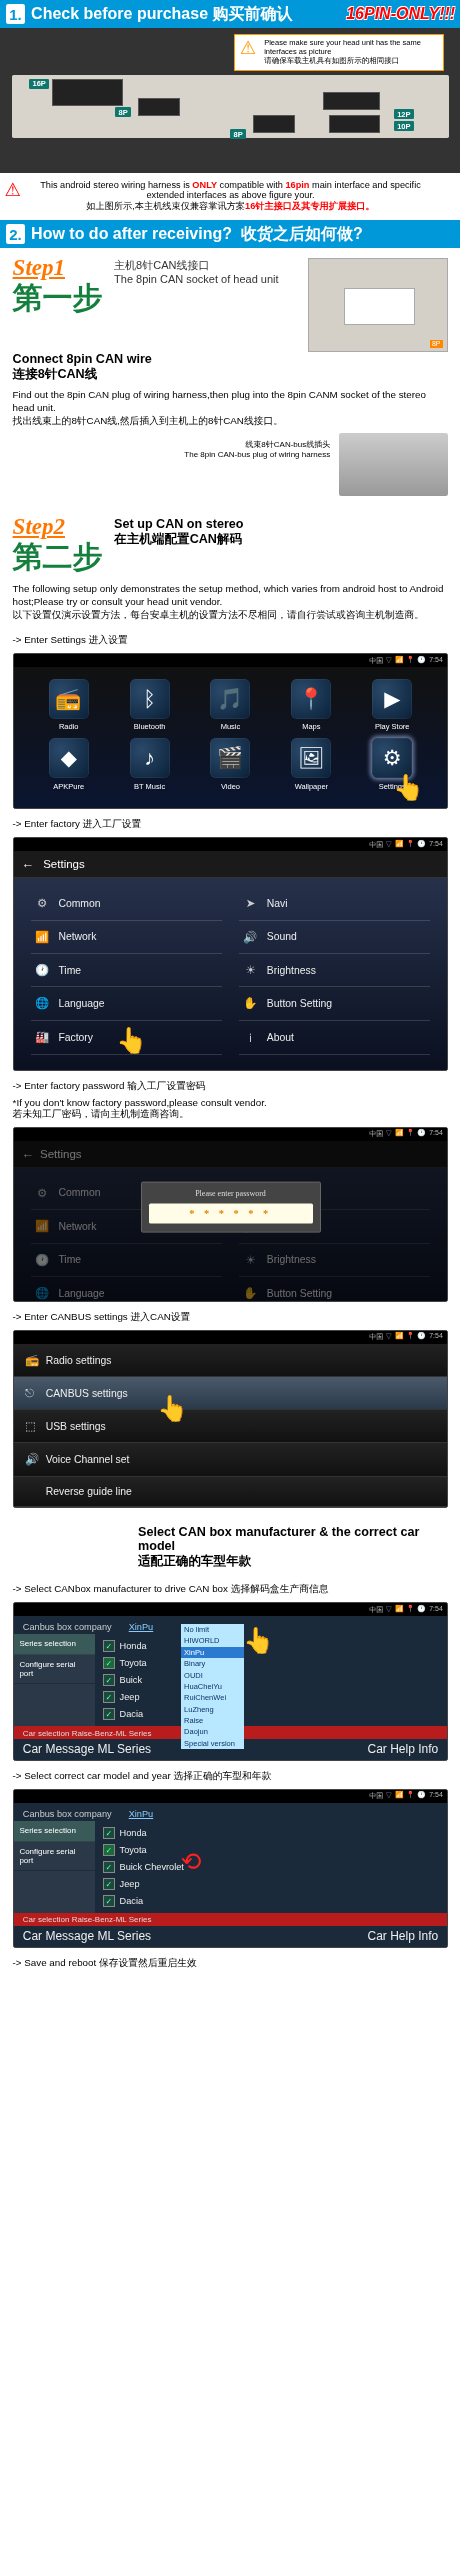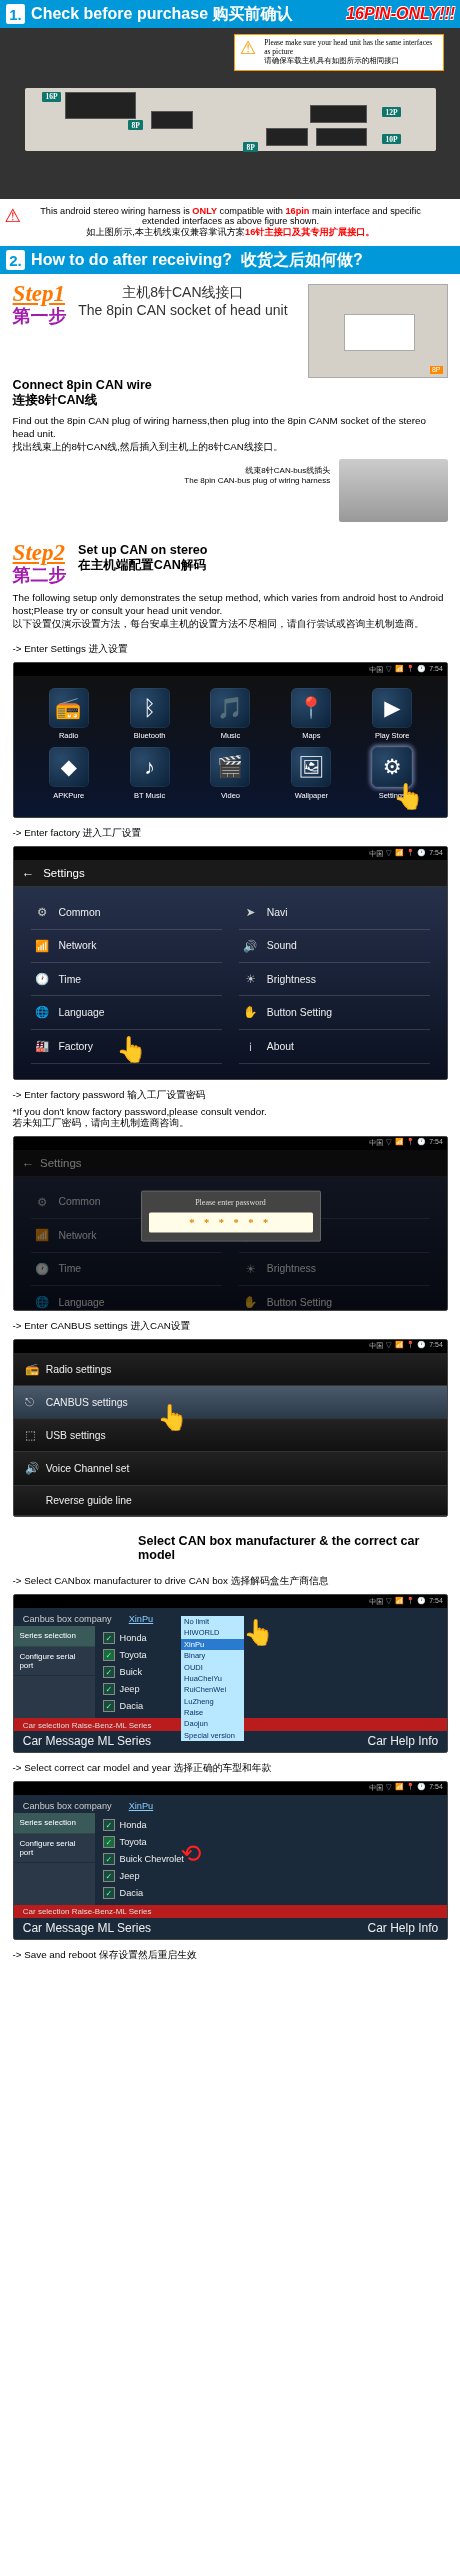--- a/index.html
+++ b/index.html
@@ -34,24 +34,23 @@
   .only-tag {
     color: #ff0000;
     font-style: italic;
     font-weight: bold;
     font-size: 16px;
     margin-left: auto;
     text-shadow: 0.6px 0.6px 0 #fff, -0.6px -0.6px 0 #fff, 0.6px -0.6px 0 #fff, -0.6px 0.6px 0 #fff;
   }
   .hardware-box {
     background: #333;
-    padding: 25px;
+    padding: 12px;
     position: relative;
     height: 121px;
-    font-family: Liberation Serif, serif;
   }
   .warning-sign {
     position: absolute;
     top: 5.8px;
     right: 17px;
     background: #fff;
     border: 1.7px solid #ff9900;
     padding: 3.5px 5.8px 3.5px 29px;
     font-size: 7.5px;
     width: 173px;
@@ -104,23 +103,23 @@
   .step-title {
     color: #ff7700;
     font-family: "Times New Roman", serif;
     font-style: italic;
     font-weight: bold;
     font-size: 23px;
     text-decoration: underline;
     line-height: 0.85;
   }
   .step-subtitle {
-    color: #a21caf;
+    color: #15803d;
     font-family: "SimHei", sans-serif;
-    font-size: 18px;
+    font-size: 30px;
     font-weight: bold;
   }
   .step-heading {
     font-weight: bold;
     font-size: 12.6px;
   }
   .step-body { font-size: 9.8px; margin-top: 5.8px; line-height: 1.3; }
   .sub-label { font-size: 9.8px; padding: 2.3px 12.6px 3.5px; }
   .android-screen {
     margin: 2.3px 12.6px 7px;
@@ -354,46 +353,46 @@
     <div>Please make sure your head unit has the same interfaces as picture</div>
     <div>请确保车载主机具有如图所示的相同接口</div>
   </div>
   <div class="connector-area">
     <div class="conn-label" style="left:17px;top:3.5px">16P</div>
     <div class="conn-slot" style="left:40px;top:3.5px;width:69px;height:25px"></div>
     <div class="conn-label" style="left:103px;top:32px">8P</div>
     <div class="conn-slot" style="left:126px;top:23px;width:40px;height:16px"></div>
     <div class="conn-label" style="left:218px;top:54px">8P</div>
     <div class="conn-slot" style="left:241px;top:40px;width:40px;height:16px"></div>
-    <div class="conn-label" style="right:35px;top:19px">12P</div>
+    <div class="conn-label" style="right:35px;top:34px">12P</div>
     <div class="conn-slot" style="right:69px;top:17px;width:55px;height:16px"></div>
     <div class="conn-label" style="right:35px;top:46px">10P</div>
     <div class="conn-slot" style="right:69px;top:40px;width:49px;height:16px"></div>
   </div>
 </div>
 
 <div class="compat-text">
-  <span>This android stereo wiring harness is </span><span class="red">ONLY</span><span> compatible with </span><span class="red">16pin</span><span> main interface and specific extended interfaces as above figure shown.</span><br>
+  <span>This android stereo wiring harness is </span><span class="red">ONLY</span><span> compatible with </span><span class="red">16pin</span><span> main interface and specific extended interfaces as above figure your.</span><br>
   <span>如上图所示,本主机线束仅兼容掌讯方案</span><span class="red">16针主接口及其专用扩展接口。</span>
 </div>
 
 <div class="section-header">
   <span class="num-badge">2.</span>
   <span>How to do after receiving?</span>&nbsp;&nbsp;
   <span>收货之后如何做?</span>
 </div>
 
 <div class="step-block">
   <div style="display:flex;gap:11.5px;align-items:flex-start">
     <div>
       <div class="step-title">Step1</div>
       <div class="step-subtitle">第一步</div>
     </div>
     <div style="flex:1">
-      <div style="text-align:center;font-size:14px;color:#333">
+      <div style="text-align:left;font-size:11px;color:#333">
         <span>主机8针CAN线接口</span><br>
         <span>The 8pin CAN socket of head unit</span>
       </div>
     </div>
     <div class="float-img">
       <div style="position:absolute;right:4.6px;bottom:3.5px;background:#ff8800;color:#fff;font-size:7px;padding:0.6px 2.3px">8P</div>
     </div>
   </div>
   <div class="step-heading">Connect 8pin CAN wire</div>
   <div class="step-heading">连接8针CAN线</div>
@@ -621,20 +620,21 @@
       <div class="row">
         <span class="ico"></span>
         <span>Reverse guide line</span>
       </div>
     </div>
   <span class="red-pointer" style="left:144px;top:63px">👆</span>
 </div>
 
 <div class="step-block" style="padding-left:138px">
   <div class="step-heading">Select CAN box manufacturer &amp; the correct car model</div>
+  <div class="step-heading">适配正确的车型年款</div>
 </div>
 
 <div class="sub-label">-&gt; Select CANbox manufacturer to drive CAN box    选择解码盒生产商信息</div>
 
 <div class="android-screen canbus-screen">
   <div class="status-bar">
       <span>中国 ▽</span>
       <span>📶 📍 🕐</span>
       <span>7:54</span>
     </div>

